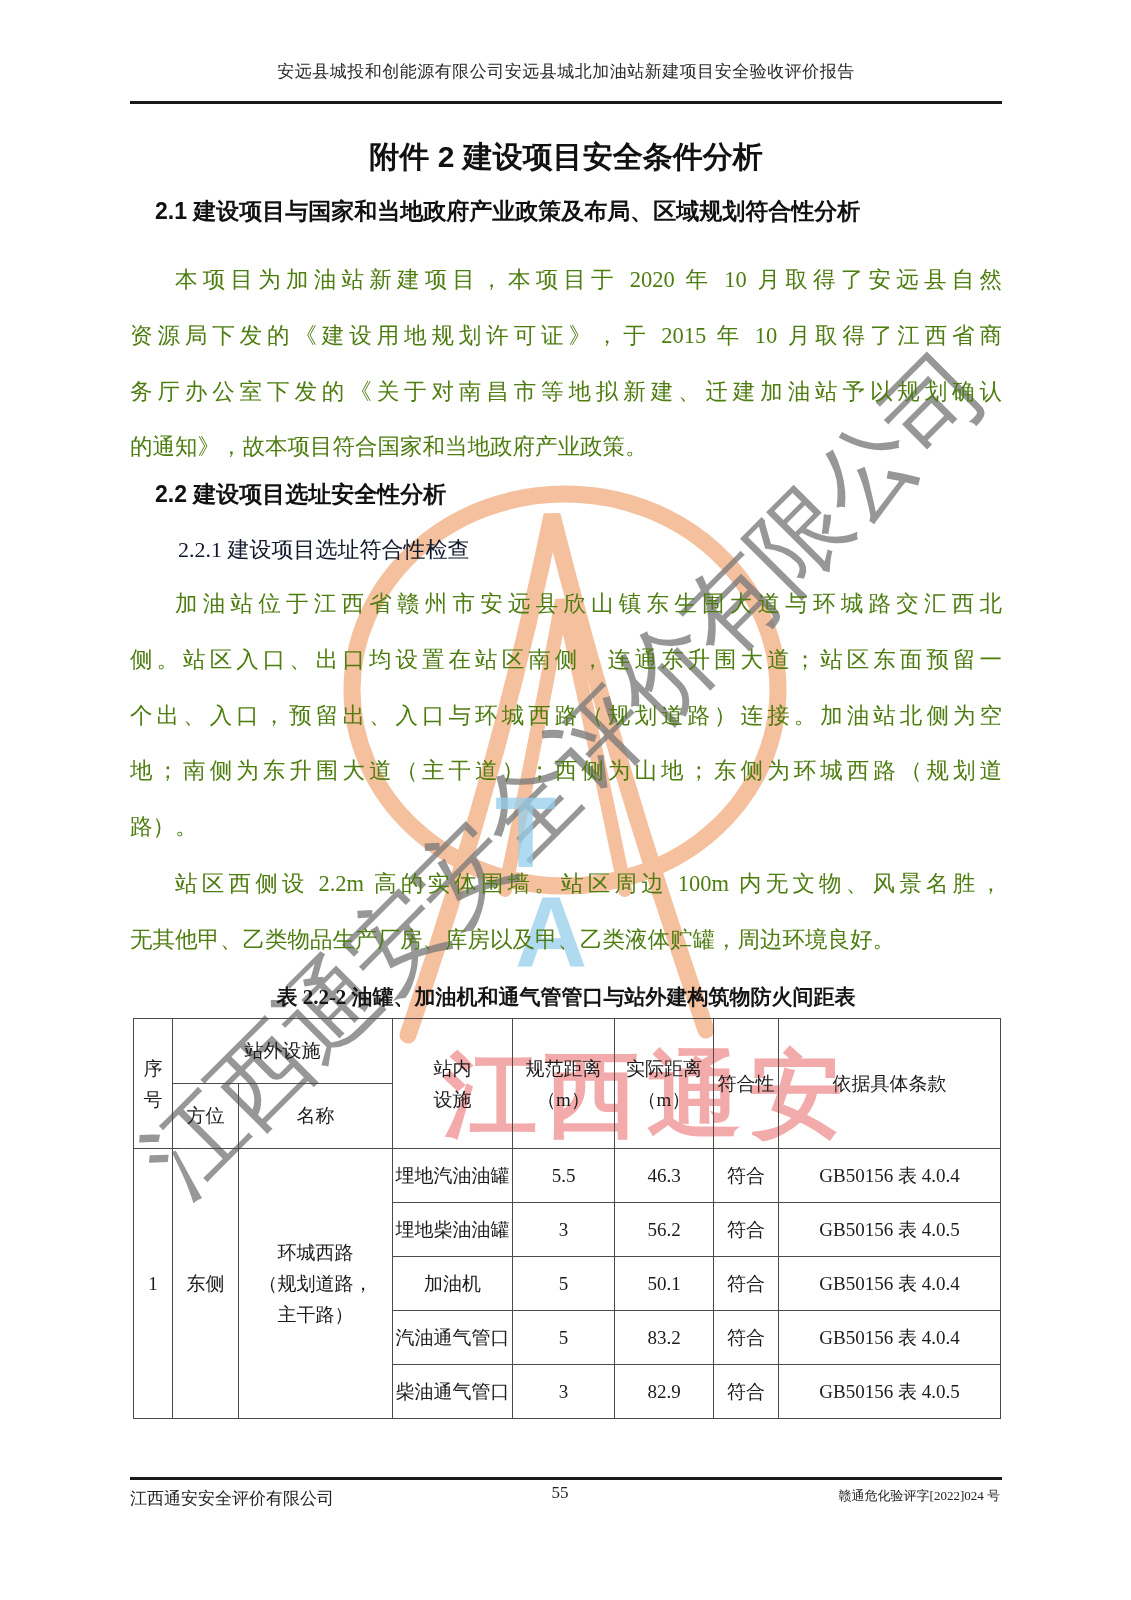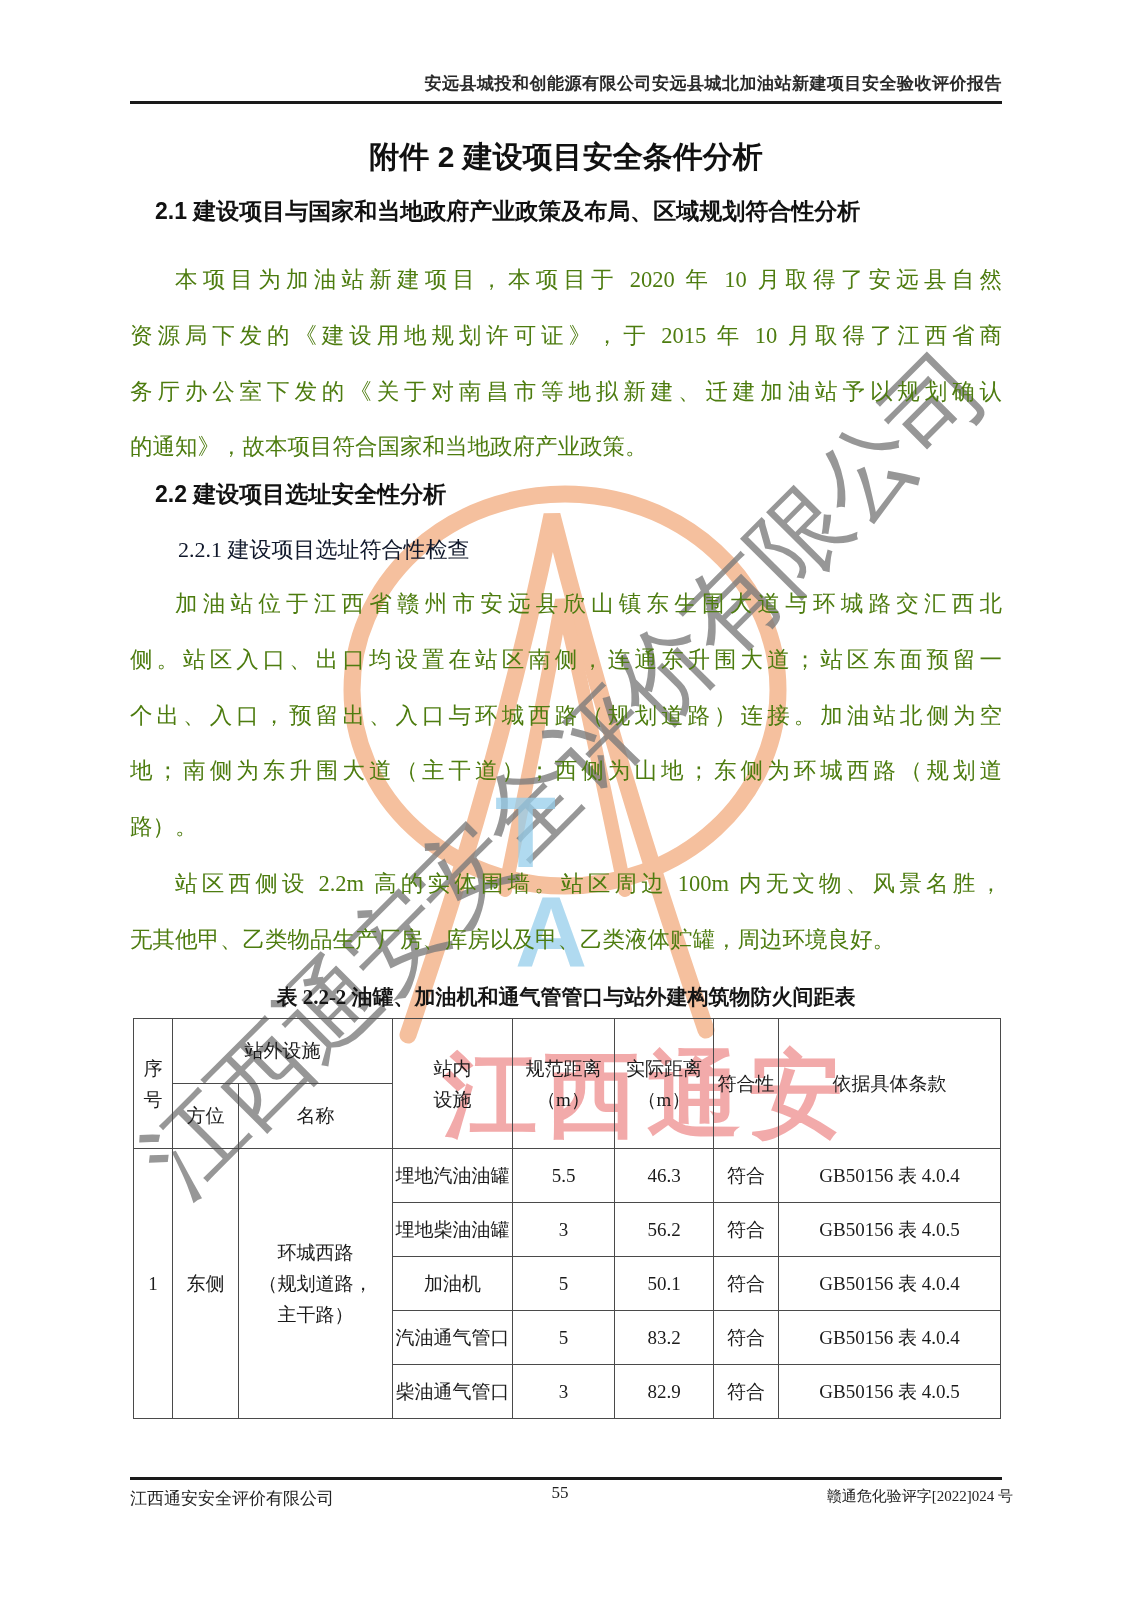--- a/index.html
+++ b/index.html
@@ -29,22 +29,22 @@
     position:absolute; font-size:100px; line-height:1; font-weight:bold;
     color:rgba(150,205,235,0.75);
     font-family:"Liberation Sans","DejaVu Sans",sans-serif;
   }
   .wm-blue-t { left:495px; top:782px; }
   .wm-blue-a { left:515px; top:882px; }
   .wm-logo { position:absolute; left:300px; top:430px; }
   
   .content { position:absolute; inset:0; z-index:1; }
   .doc-header {
-    position:absolute; left:130px; top:72px; width:872px;
-    text-align:right; font-size:17px; letter-spacing:0.5px; color:#2a2a2a;font-weight:bold;
+    position:absolute; left:130px; top:60px; width:872px;
+    text-align:center; font-size:17px; letter-spacing:0.5px; color:#2a2a2a;
   }
   .doc-header-rule {
     position:absolute; left:130px; top:101px; width:872px; height:3px;
     background:#1a1a1a;
   }
   .doc-title {
     position:absolute; left:130px; top:137px; width:872px;
     text-align:center; font-size:30px; font-weight:bold; color:#111;
     font-family:"Liberation Sans","DejaVu Sans",sans-serif;
   }
@@ -82,21 +82,21 @@
   }
   td.ml { white-space:pre-line; line-height:31px; }
   .hrow td { height:64px; }
   .drow td { height:53px; }
   .doc-footer-rule {
     position:absolute; left:130px; top:1477px; width:872px; height:3px;
     background:#1a1a1a;
   }
   .footer-left  { position:absolute; left:130px; top:1487px; font-size:17px; color:#222; }
   .footer-page  { position:absolute; left:124px; top:1483px; width:872px; text-align:center; font-size:17px; color:#222; }
-  .footer-right { position:absolute; right:118px; top:1487px; font-size:15px; color:#222; }
+  .footer-right { position:absolute; right:131px; top:1487px; font-size:13px; color:#222; }
 </style>
 </head>
 <body>
 
 <div class="wm-layer">
   <svg class="wm-logo" width="530" height="660" viewBox="0 0 530 660">
     <ellipse cx="265" cy="260" rx="213" ry="196" fill="none" stroke="#f5c09e" stroke-width="17"></ellipse>
     <path d="M 108,605 Q 202,330 252,85 Q 314,330 406,600" fill="none" stroke="#f5c09e" stroke-width="17" stroke-linecap="round"></path>
     <path d="M 205,460 Q 246,260 262,170 Q 284,260 325,460" fill="none" stroke="#f5c09e" stroke-width="14" stroke-linecap="round"></path>
   </svg>

